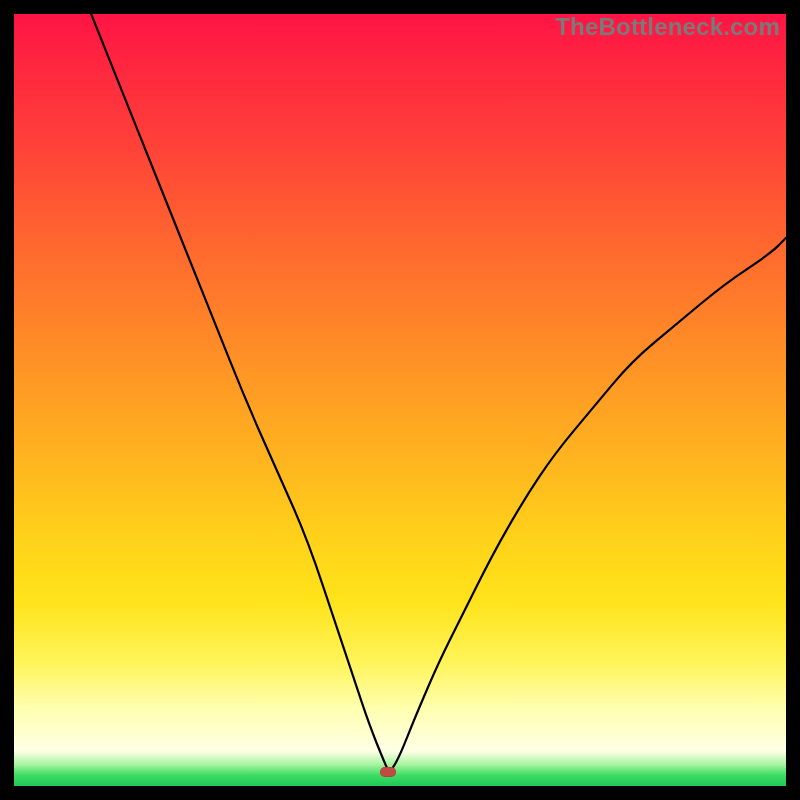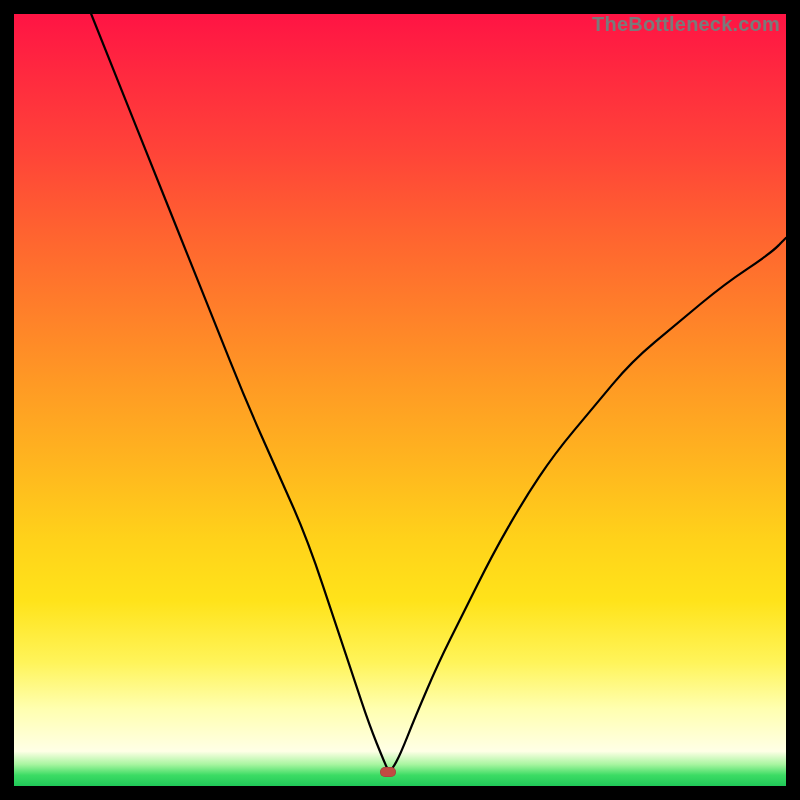--- a/index.html
+++ b/index.html
@@ -42,21 +42,21 @@
         #a8f5a0 97.2%,
         #3cdc64 98.6%,
         #20c858 100%
       );
   }
   .watermark {
     position: absolute;
     top: -1px;
     right: 6px;
     font-family: Arial, Helvetica, sans-serif;
-    font-size: 20px;
+    font-size: 24px;
     font-weight: 600;
     color: #7a7a7a;
     letter-spacing: 0.2px;
     user-select: none;
   }
   svg.curve {
     position: absolute;
     left: 0;
     top: 0;
     width: 772px;

